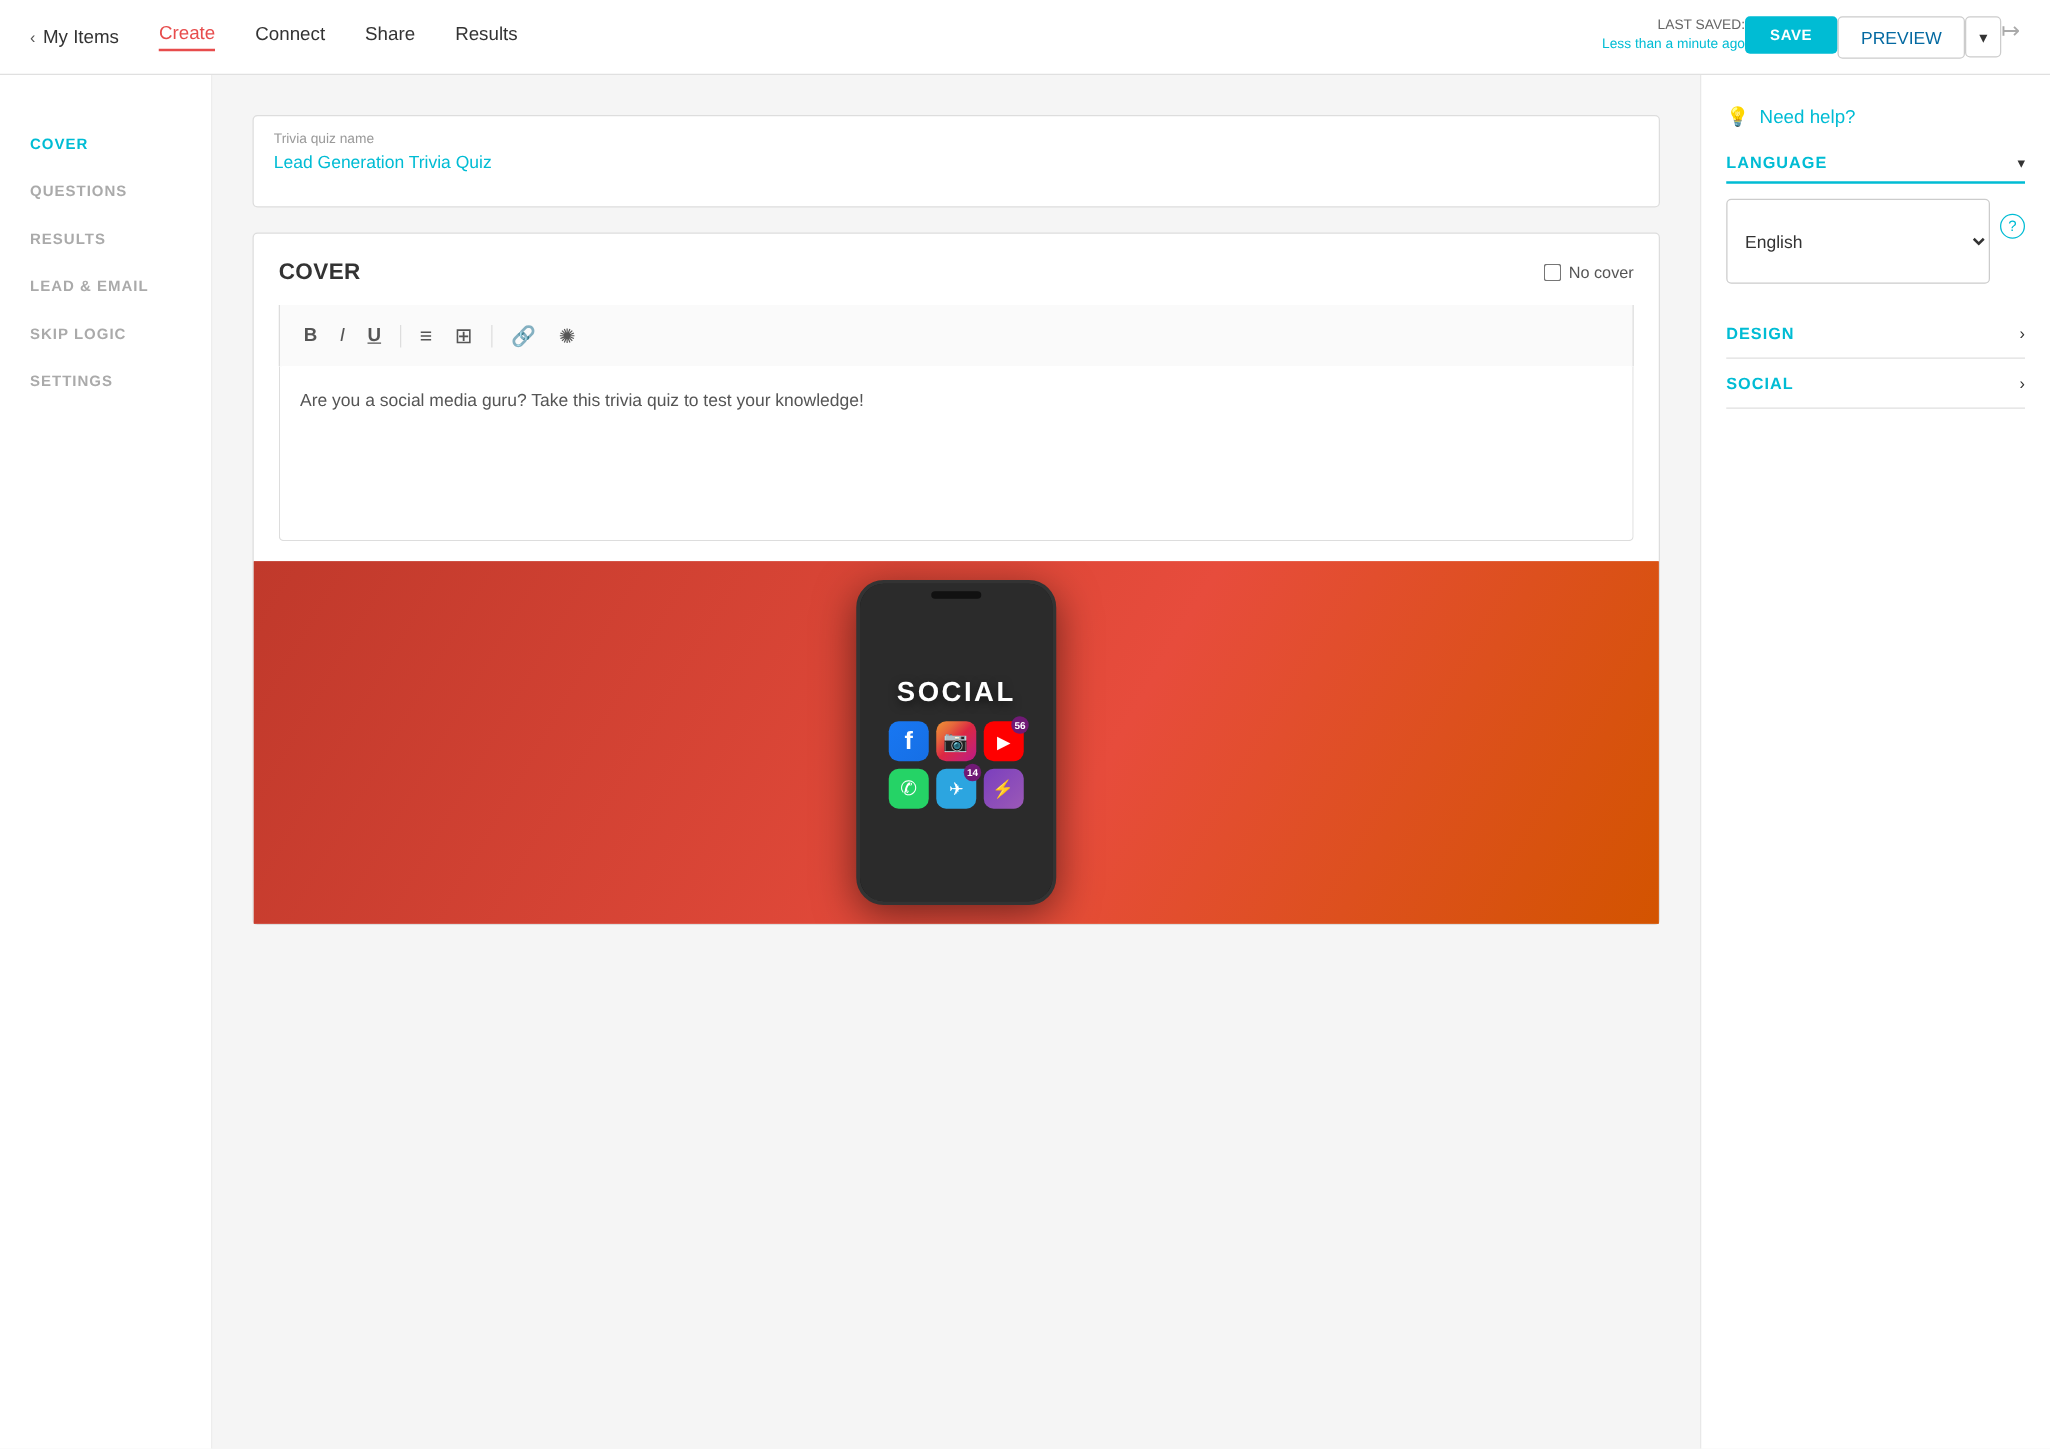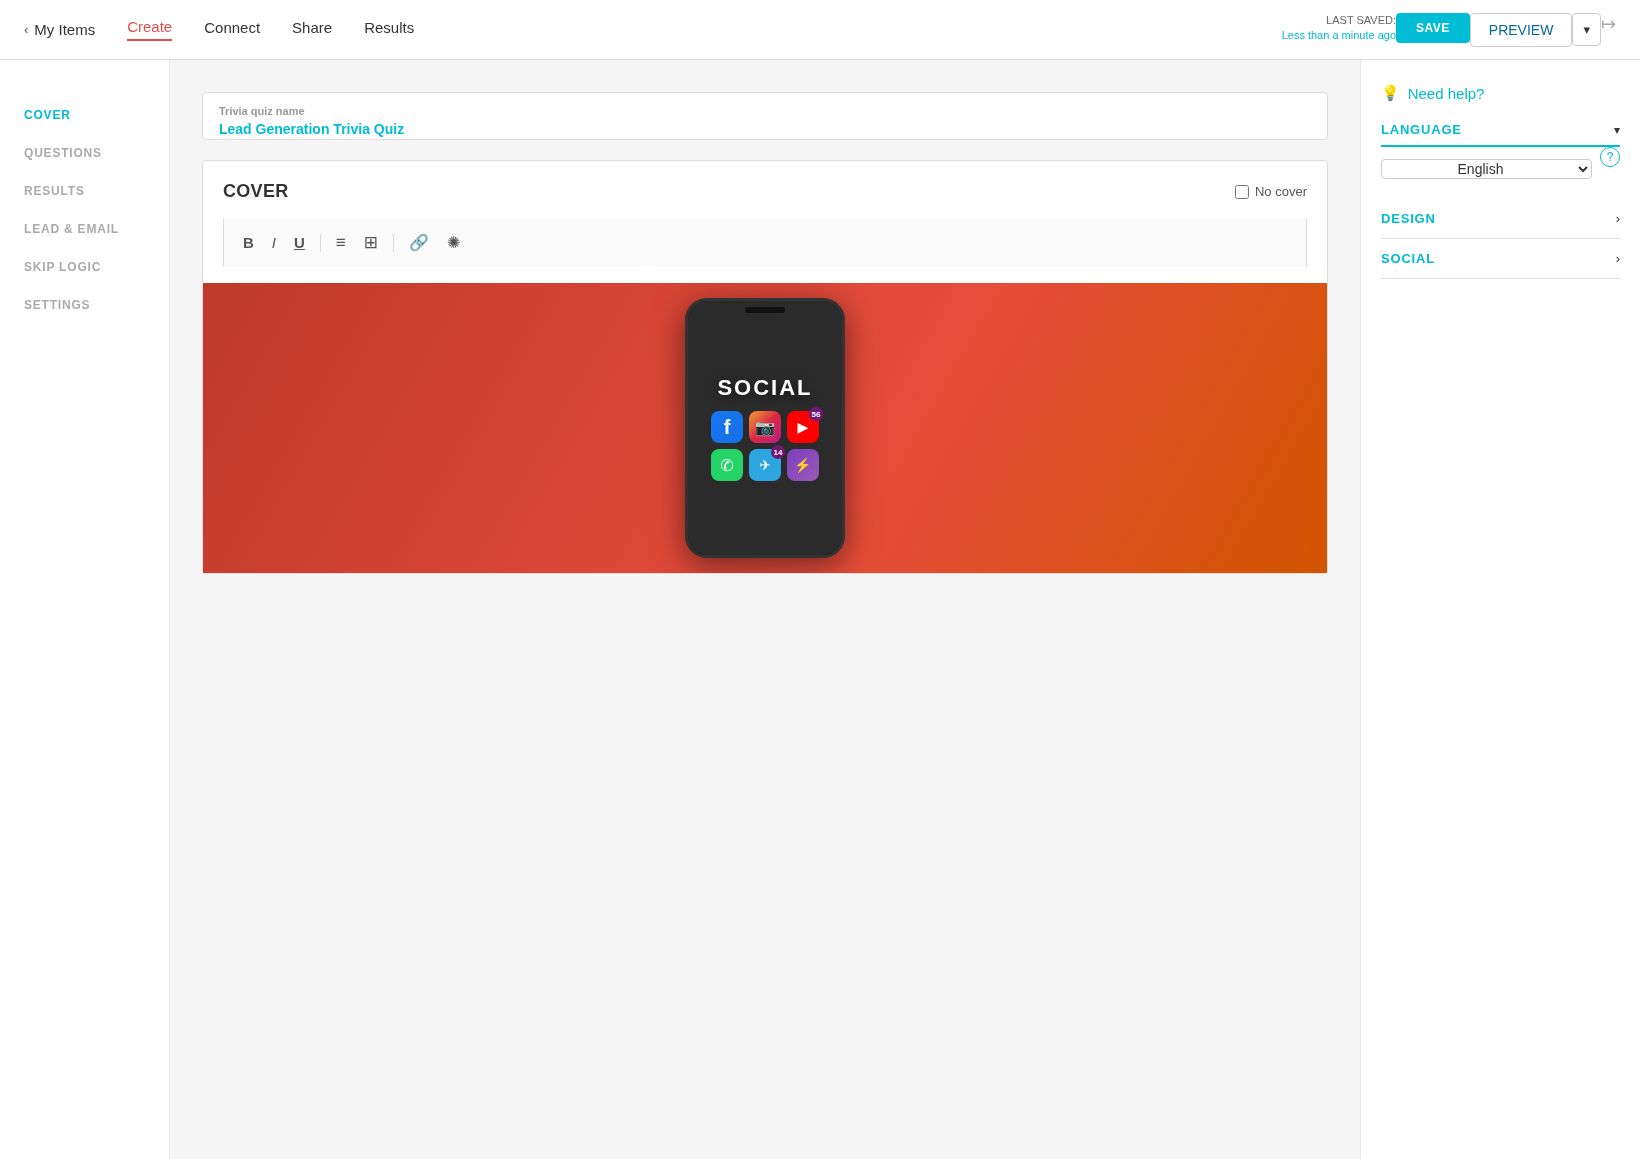--- a/index.html
+++ b/index.html
@@ -129,24 +129,23 @@
       flex: 1;
       padding: 32px 32px 32px 32px;
       background: #f5f5f5;
     }
 
     
     .quiz-name-field {
       background: #fff;
       border: 1px solid #ddd;
       border-radius: 4px;
-      padding: 12px 16px 2px;
+      padding: 12px 16px 28px;
       margin-bottom: 20px;
       position: relative;
-      font-weight: bold;
     }
     .quiz-name-label {
       font-size: 11px;
       color: #999;
       margin-bottom: 4px;
     }
     .quiz-name-value {
       font-size: 14px;
       color: #00bcd4;
     }
@@ -375,30 +374,29 @@
       color: #00bcd4;
       letter-spacing: 0.8px;
       text-transform: uppercase;
     }
     .section-chevron {
       font-size: 12px;
       color: #333;
     }
     .language-select {
       width: 100%;
-      padding: 0 10px;
+      padding: 24px 10px;
       border: 1px solid #ccc;
       border-radius: 4px;
       font-size: 14px;
       color: #333;
       background: #fff;
       cursor: pointer;
       margin-bottom: 4px;
       appearance: auto;
-      text-align: center;
     }
     .lang-help-icon {
       display: inline-flex;
       align-items: center;
       justify-content: center;
       width: 20px;
       height: 20px;
       border: 1.5px solid #00bcd4;
       border-radius: 50%;
       color: #00bcd4;
@@ -505,20 +503,23 @@
         </button>
         <div class="toolbar-divider"></div>
         <button class="toolbar-btn" style="font-weight:400; font-size:16px;">
           <span>🔗</span>
         </button>
         <button class="toolbar-btn" style="font-weight:400; font-size:16px;">
           <span>✺</span>
         </button>
       </div>
 
+      <div class="editor-content">
+        <span>Are you a social media guru? Take this trivia quiz to test your knowledge!</span>
+      </div>
 
       <div class="cover-image-container">
 
         <div class="image-controls">
           <button class="image-ctrl-btn">
             <span>⚙</span>
           </button>
           <button class="image-ctrl-btn">
             <span>✕</span>
           </button>

